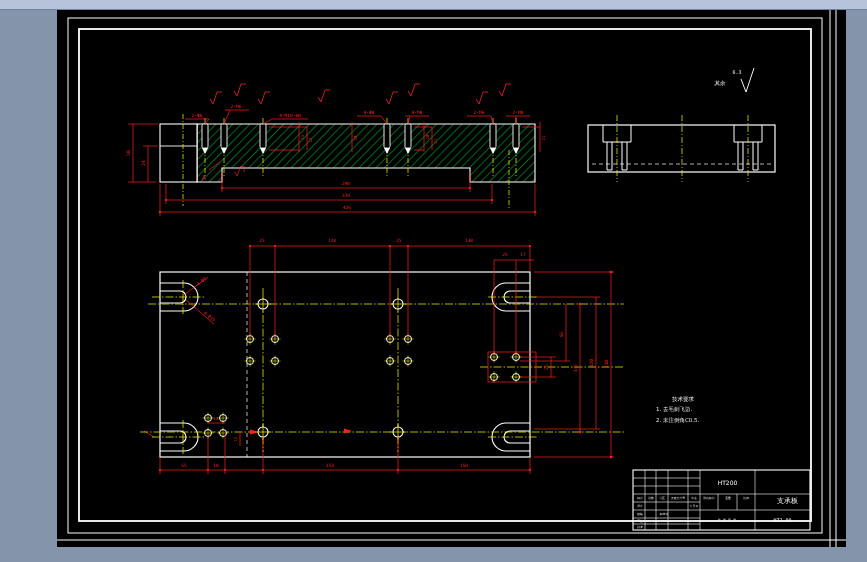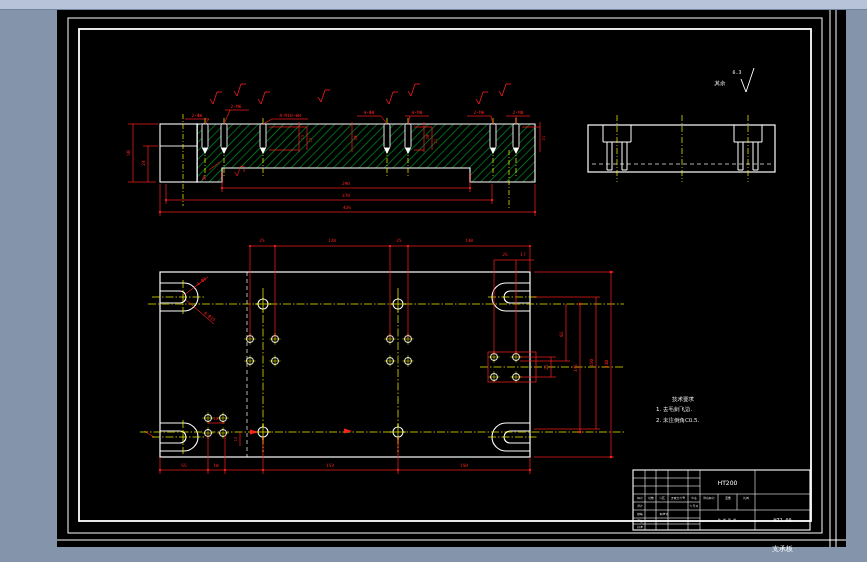--- a/index.html
+++ b/index.html
@@ -10,21 +10,21 @@
   svg.draw{position:absolute;left:0;top:0;z-index:1;}
   .annlayer{position:absolute;left:0;top:0;width:867px;height:562px;z-index:3;pointer-events:none;}
   .ann{position:absolute;white-space:nowrap;line-height:1;
        font-family:"DejaVu Sans Mono","DejaVu Sans",monospace;}
   .technotes{position:absolute;left:656px;top:394px;color:#ededed;font-size:5.5px;
              line-height:1.9;z-index:3;}
   .tn-title{margin-left:16px;}
   .tb-cell{position:absolute;display:flex;align-items:center;justify-content:center;
            color:#fff;z-index:3;text-align:center;}
   .tb-material{left:700px;top:470px;width:55px;height:24px;font-size:6px;}
-  .tb-name{left:755px;top:492px;width:55px;height:18px;font-size:7px;margin-top:48px;}
+  .tb-name{left:755px;top:492px;width:65px;height:18px;font-size:7px;}
   .tb-no{left:755px;top:510px;width:55px;height:20px;font-size:5px;
          font-family:"DejaVu Sans Mono",monospace;}
 </style>
 </head>
 <body>
 
 <div class="stage">
   <div class="topstrip"></div>
 
   <svg class="draw" width="867" height="562" viewBox="0 0 867 562">

